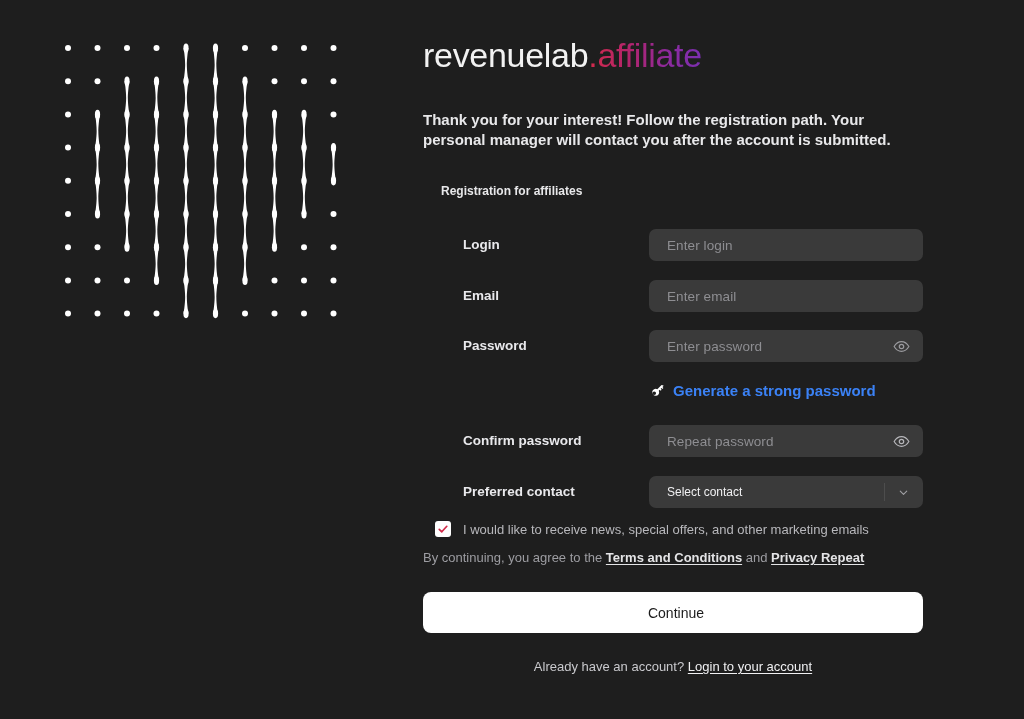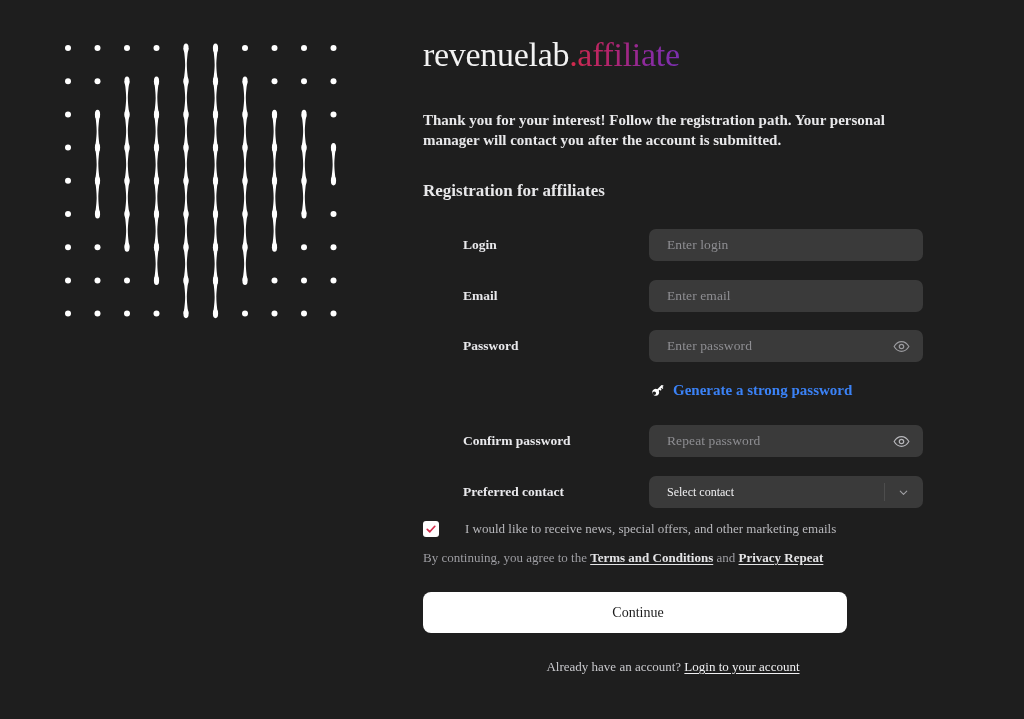--- a/index.html
+++ b/index.html
@@ -12,21 +12,20 @@
   body {
     background: #1e1e1e;
     font-family: "Liberation Sans", "DejaVu Sans", sans-serif;
     color: #ffffff;
     -webkit-font-smoothing: antialiased;
   }
   .page {
     position: relative;
     width: 1024px;
     height: 719px;
-    font-family: Liberation Serif, serif;
   }
 
   
   .pattern-panel {
     position: absolute;
     left: 0; top: 0;
     width: 410px;
     height: 719px;
   }
   .pattern-svg {
@@ -69,22 +68,22 @@
     position: absolute;
     left: 0; top: 110px;
     width: 496px;
     font-size: 15px;
     line-height: 20px;
     font-weight: 700;
     color: #e8e8ea;
   }
   .section-title {
     position: absolute;
-    left: 0; top: 181px;
-    font-size: 17px;
+    left: 18px; top: 181px;
+    font-size: 12px;
     line-height: 20px;
     font-weight: 700;
     color: #e8e8ea;
   }
 
   
   .field-row {
     position: absolute;
     left: 0;
     width: 500px;
@@ -167,24 +166,24 @@
   .genpass .gp-label {
     font-size: 15px;
     font-weight: 700;
     color: #3b82f6;
     white-space: nowrap;
   }
 
   
   .check-row {
     position: absolute;
-    left: 0; top: 521px;
+    left: 12px; top: 521px;
     display: flex;
     align-items: center;
-    gap: 26px;
+    gap: 12px;
     justify-content: center;
   }
   .checkbox {
     width: 16px; height: 16px;
     background: #ffffff;
     border-radius: 3px;
     flex: none;
     display: flex; align-items: center; justify-content: center;
     cursor: pointer;
   }
@@ -207,21 +206,21 @@
     color: #e4e4e6;
     text-decoration: underline;
     text-underline-offset: 2px;
     font-weight: 700;
     cursor: pointer;
   }
 
   .continue-btn {
     position: absolute;
     left: 0; top: 592px;
-    width: 424px;
+    width: 500px;
     height: 41px;
     background: #ffffff;
     color: #1b1b1b;
     border: none;
     border-radius: 8px;
     font-family: inherit;
     font-size: 14px;
     font-weight: 400;
     cursor: pointer;
     padding-left: 12px;

